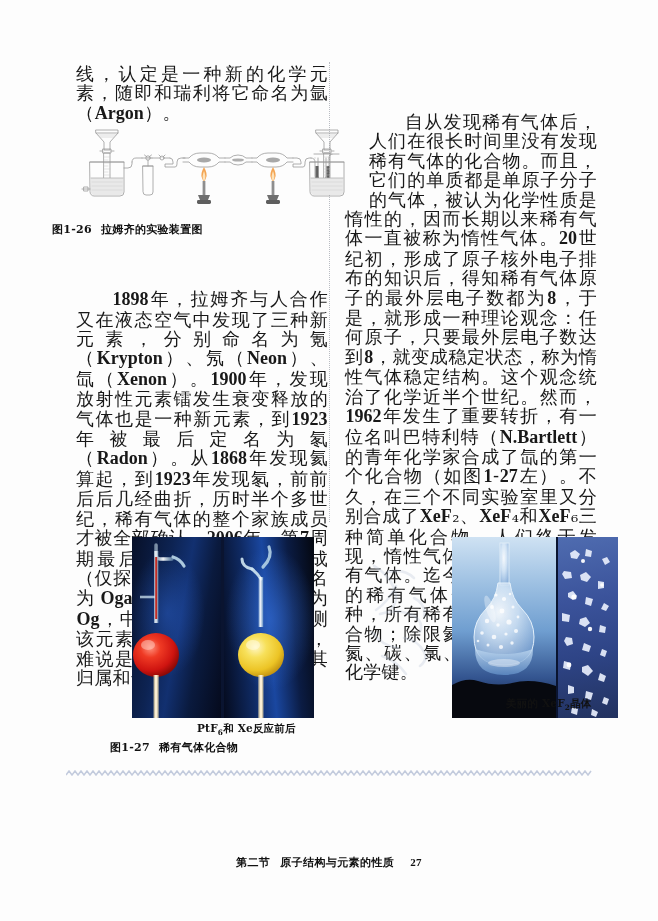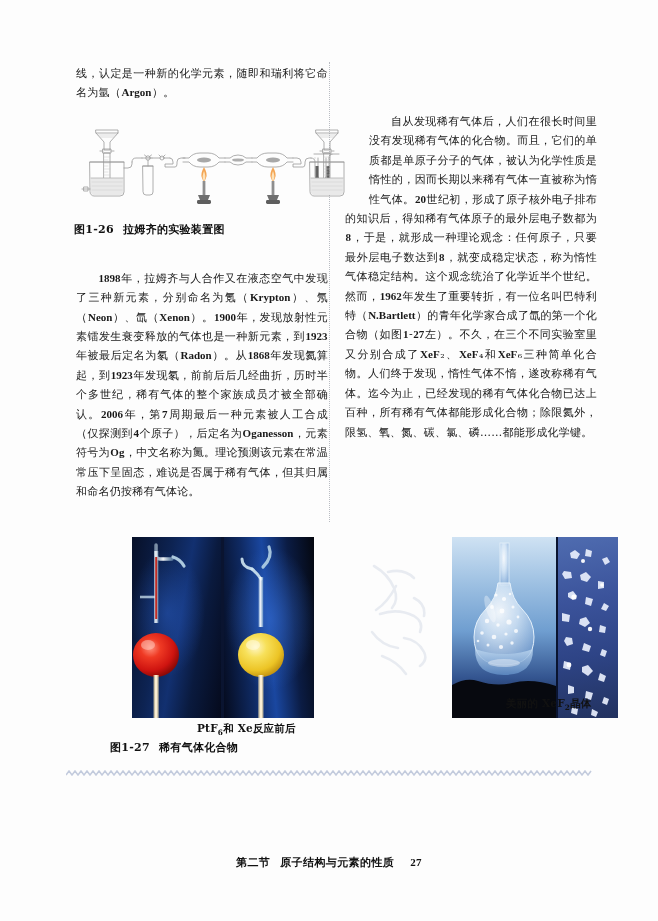--- a/index.html
+++ b/index.html
@@ -29,21 +29,21 @@
     top: 62px;
     width: 0;
     height: 460px;
     border-left: 1px dotted #b9bcc2;
   }
 
   
   .col {
     position: absolute;
     width: 252px;
-    font-size: 11px;
+    font-size: 18px;
     line-height: 19.4px;
     text-align: justify;
     text-justify: inter-ideograph;
     color: #181818;
     letter-spacing: 0.25px;
   }
   .col-left  { left: 76px;  top: 64px; }
   .col-right { left: 345px; top: 64px; }
 
   .para { margin: 0; }
@@ -79,21 +79,21 @@
 
   .cap {
     position: absolute;
     font-size: 11px;
     font-weight: 700;
     color: #111;
     letter-spacing: 0.3px;
     font-family: "DejaVu Serif", "Liberation Serif", serif;
   }
   .cap .num { margin-right: 9px; }
-  .cap-126 { left: 66px; top: 222px; padding-left: 8px; }
+  .cap-126 { left: 44px; top: 222px; padding-left: 8px; }
   .cap-127 { left: 62px; top: 740px; padding-left: 48px; }
 
   
   .photo {
     position: absolute;
     overflow: hidden;
     background: #0a1430;
   }
   .photo-left  { left: 132px; top: 537px; width: 182px; height: 181px; }
   .photo-right { left: 452px; top: 537px; width: 166px; height: 181px; }

